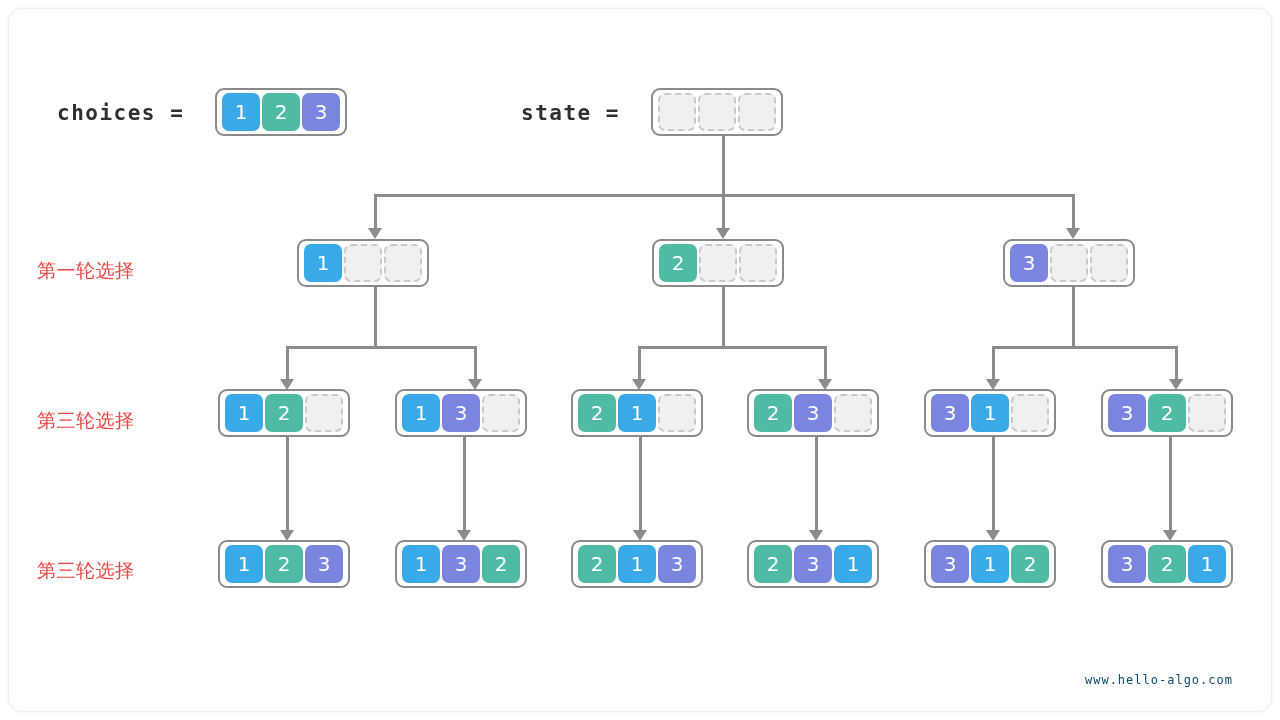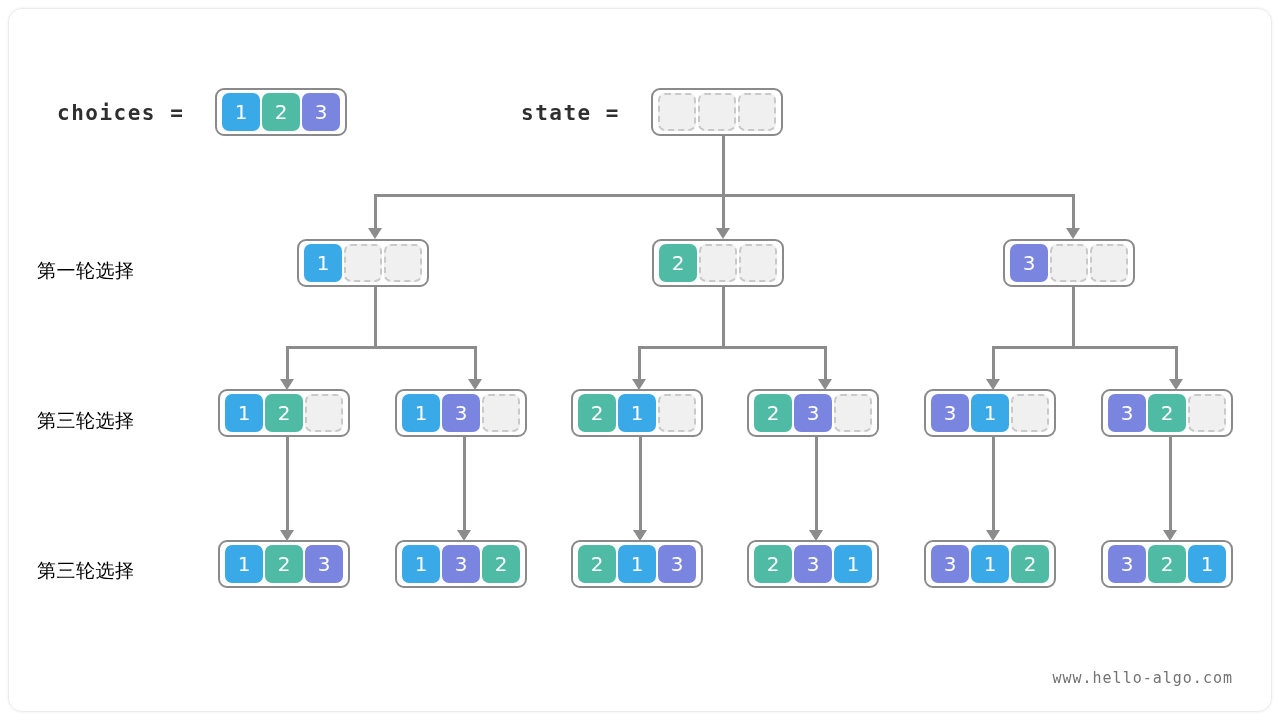--- a/index.html
+++ b/index.html
@@ -37,21 +37,21 @@
     color: #2f2f2f;
     letter-spacing: 1.5px;
     white-space: nowrap;
   }
 
   
   .row-label {
     position: absolute;
     font-family: "DejaVu Sans", "Liberation Sans", sans-serif;
     font-size: 19px;
-    color: #000000;
+    color: #ef4444;
     white-space: nowrap;
     letter-spacing: 0.5px;
   }
 
   
   .array {
     position: absolute;
     display: flex;
     flex-direction: row;
     align-items: center;
@@ -104,22 +104,22 @@
     border-right: 7px solid transparent;
     border-top: 11px solid #8c8c8c;
   }
 
   
   #watermark {
     position: absolute;
     right: 38px;
     bottom: 24px;
     font-family: "DejaVu Sans Mono", "Liberation Mono", monospace;
-    font-size: 15px;
-    color: #737373;
+    font-size: 12px;
+    color: #0c4a6e;
     letter-spacing: 1px;
     white-space: nowrap;
   }
 </style>
 </head>
 <body>
 
 <div id="canvas">
 
   <div class="code-label" style="left:48px; top:92px;">choices =</div>

